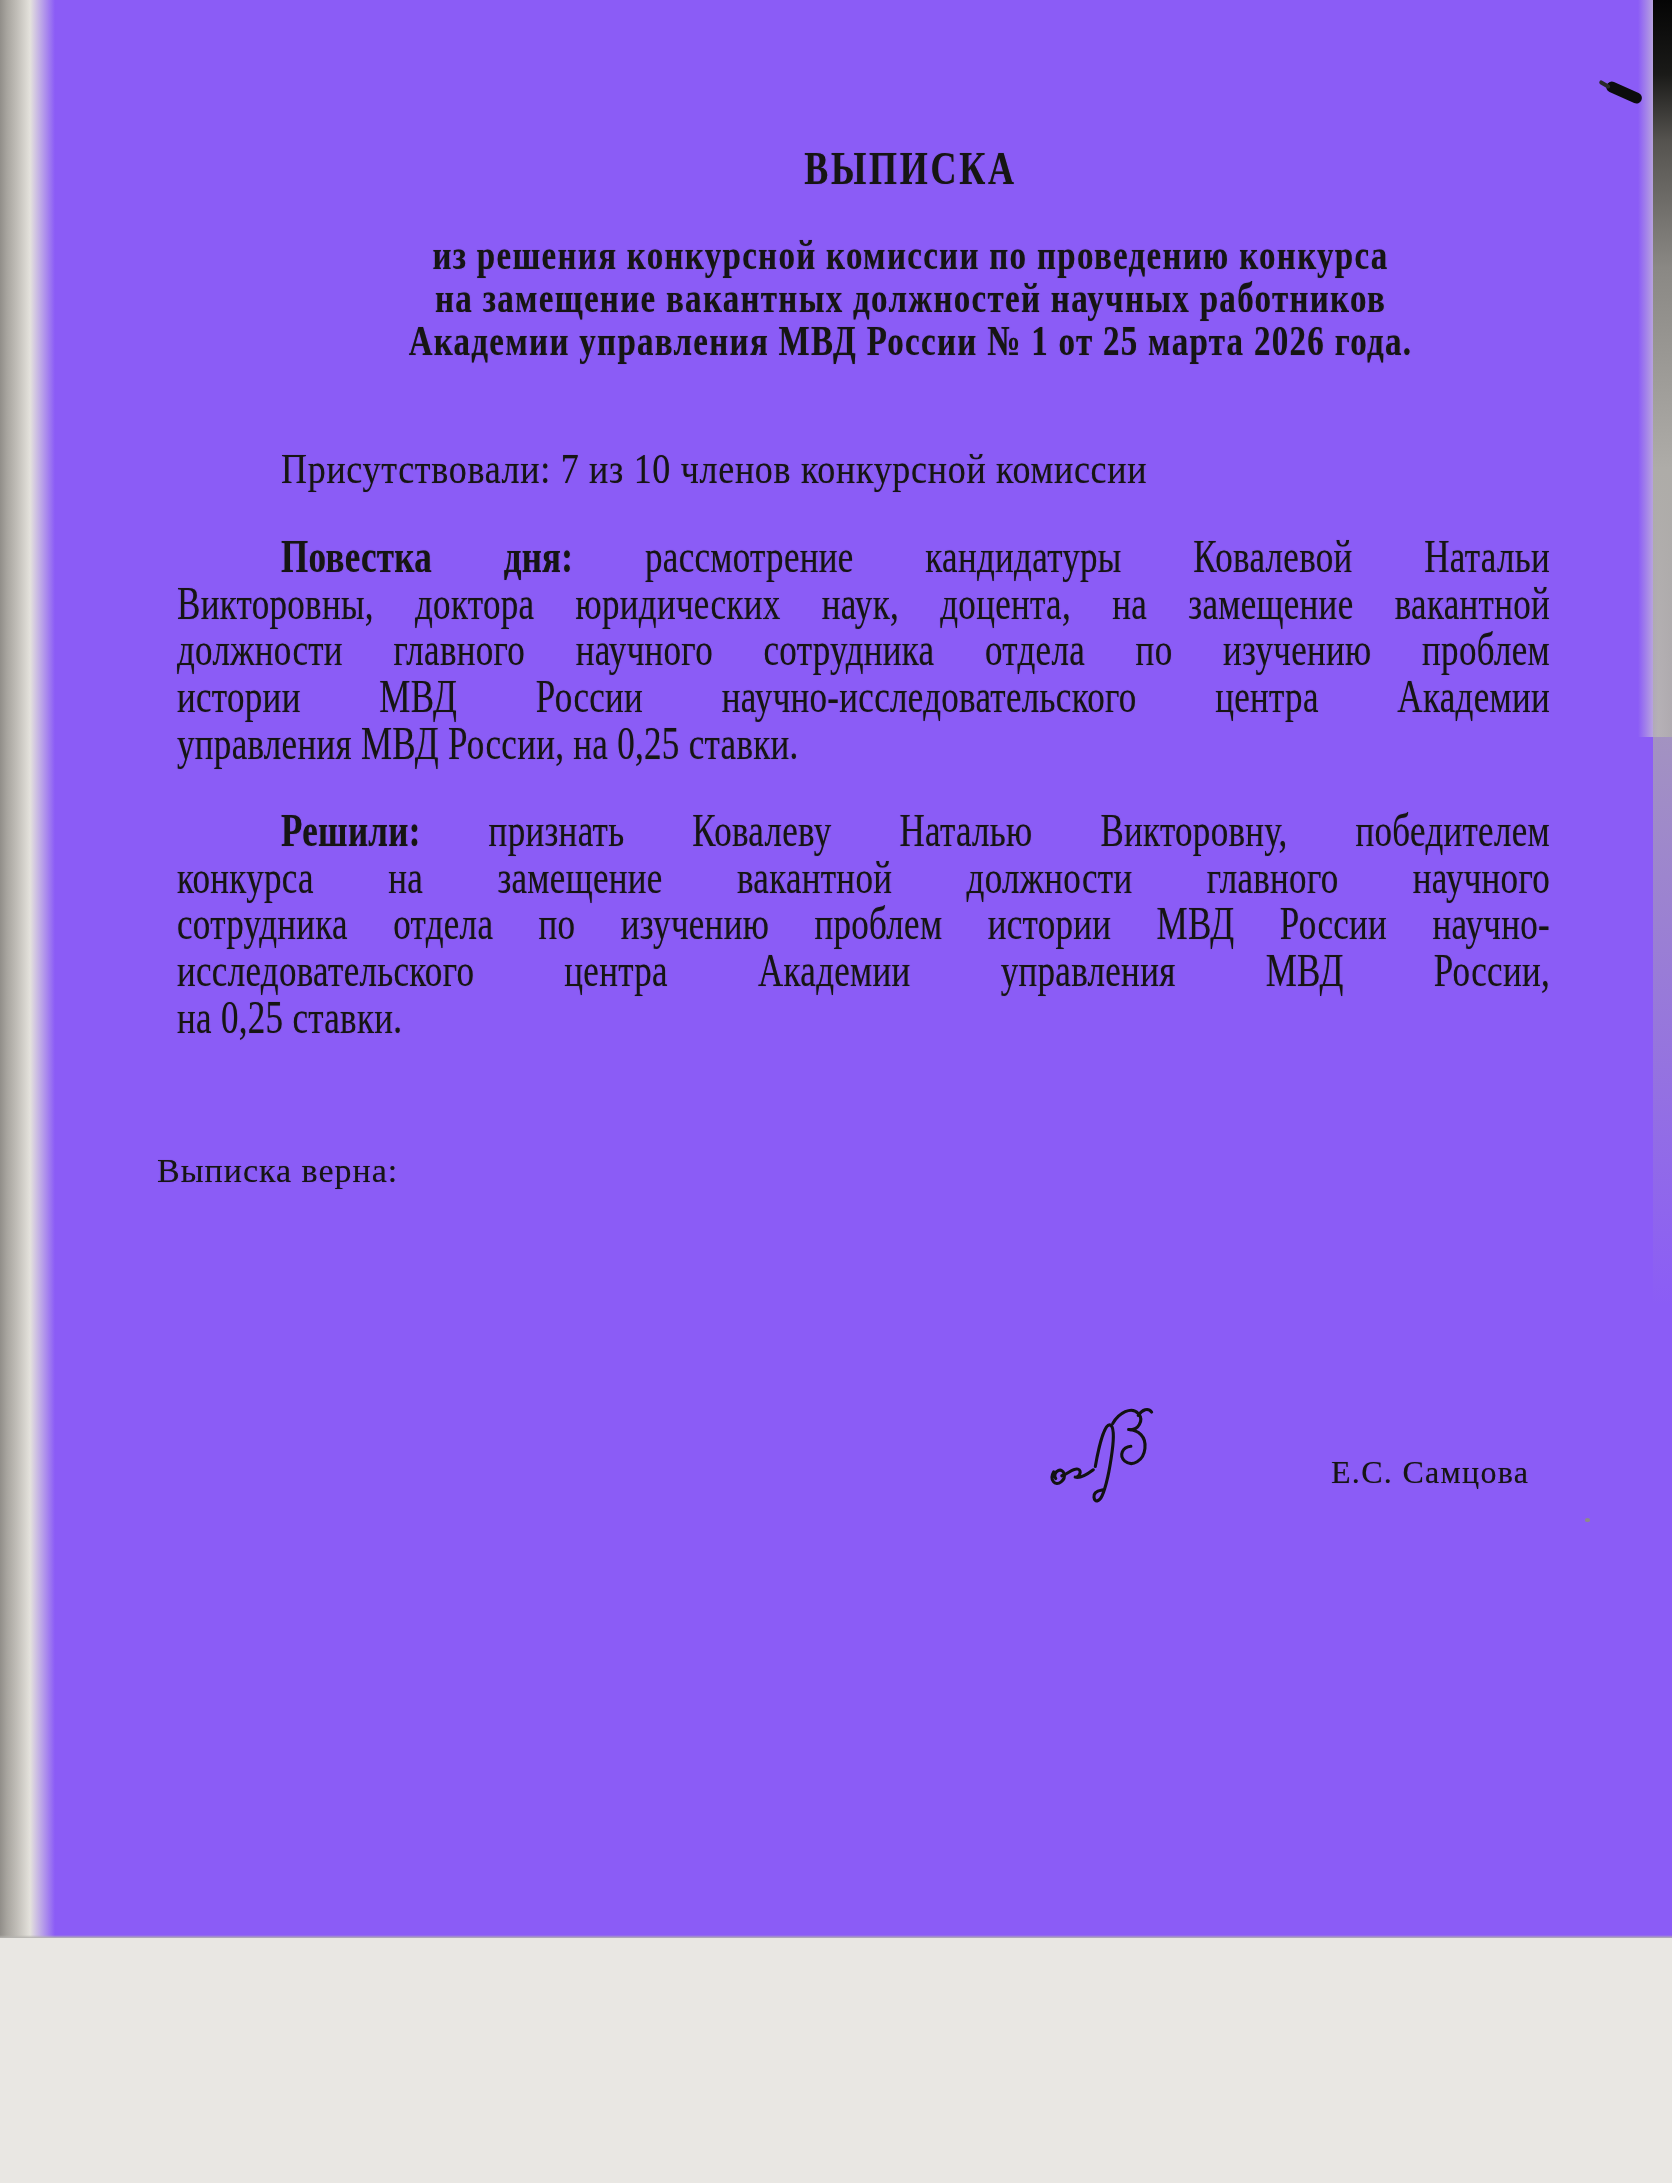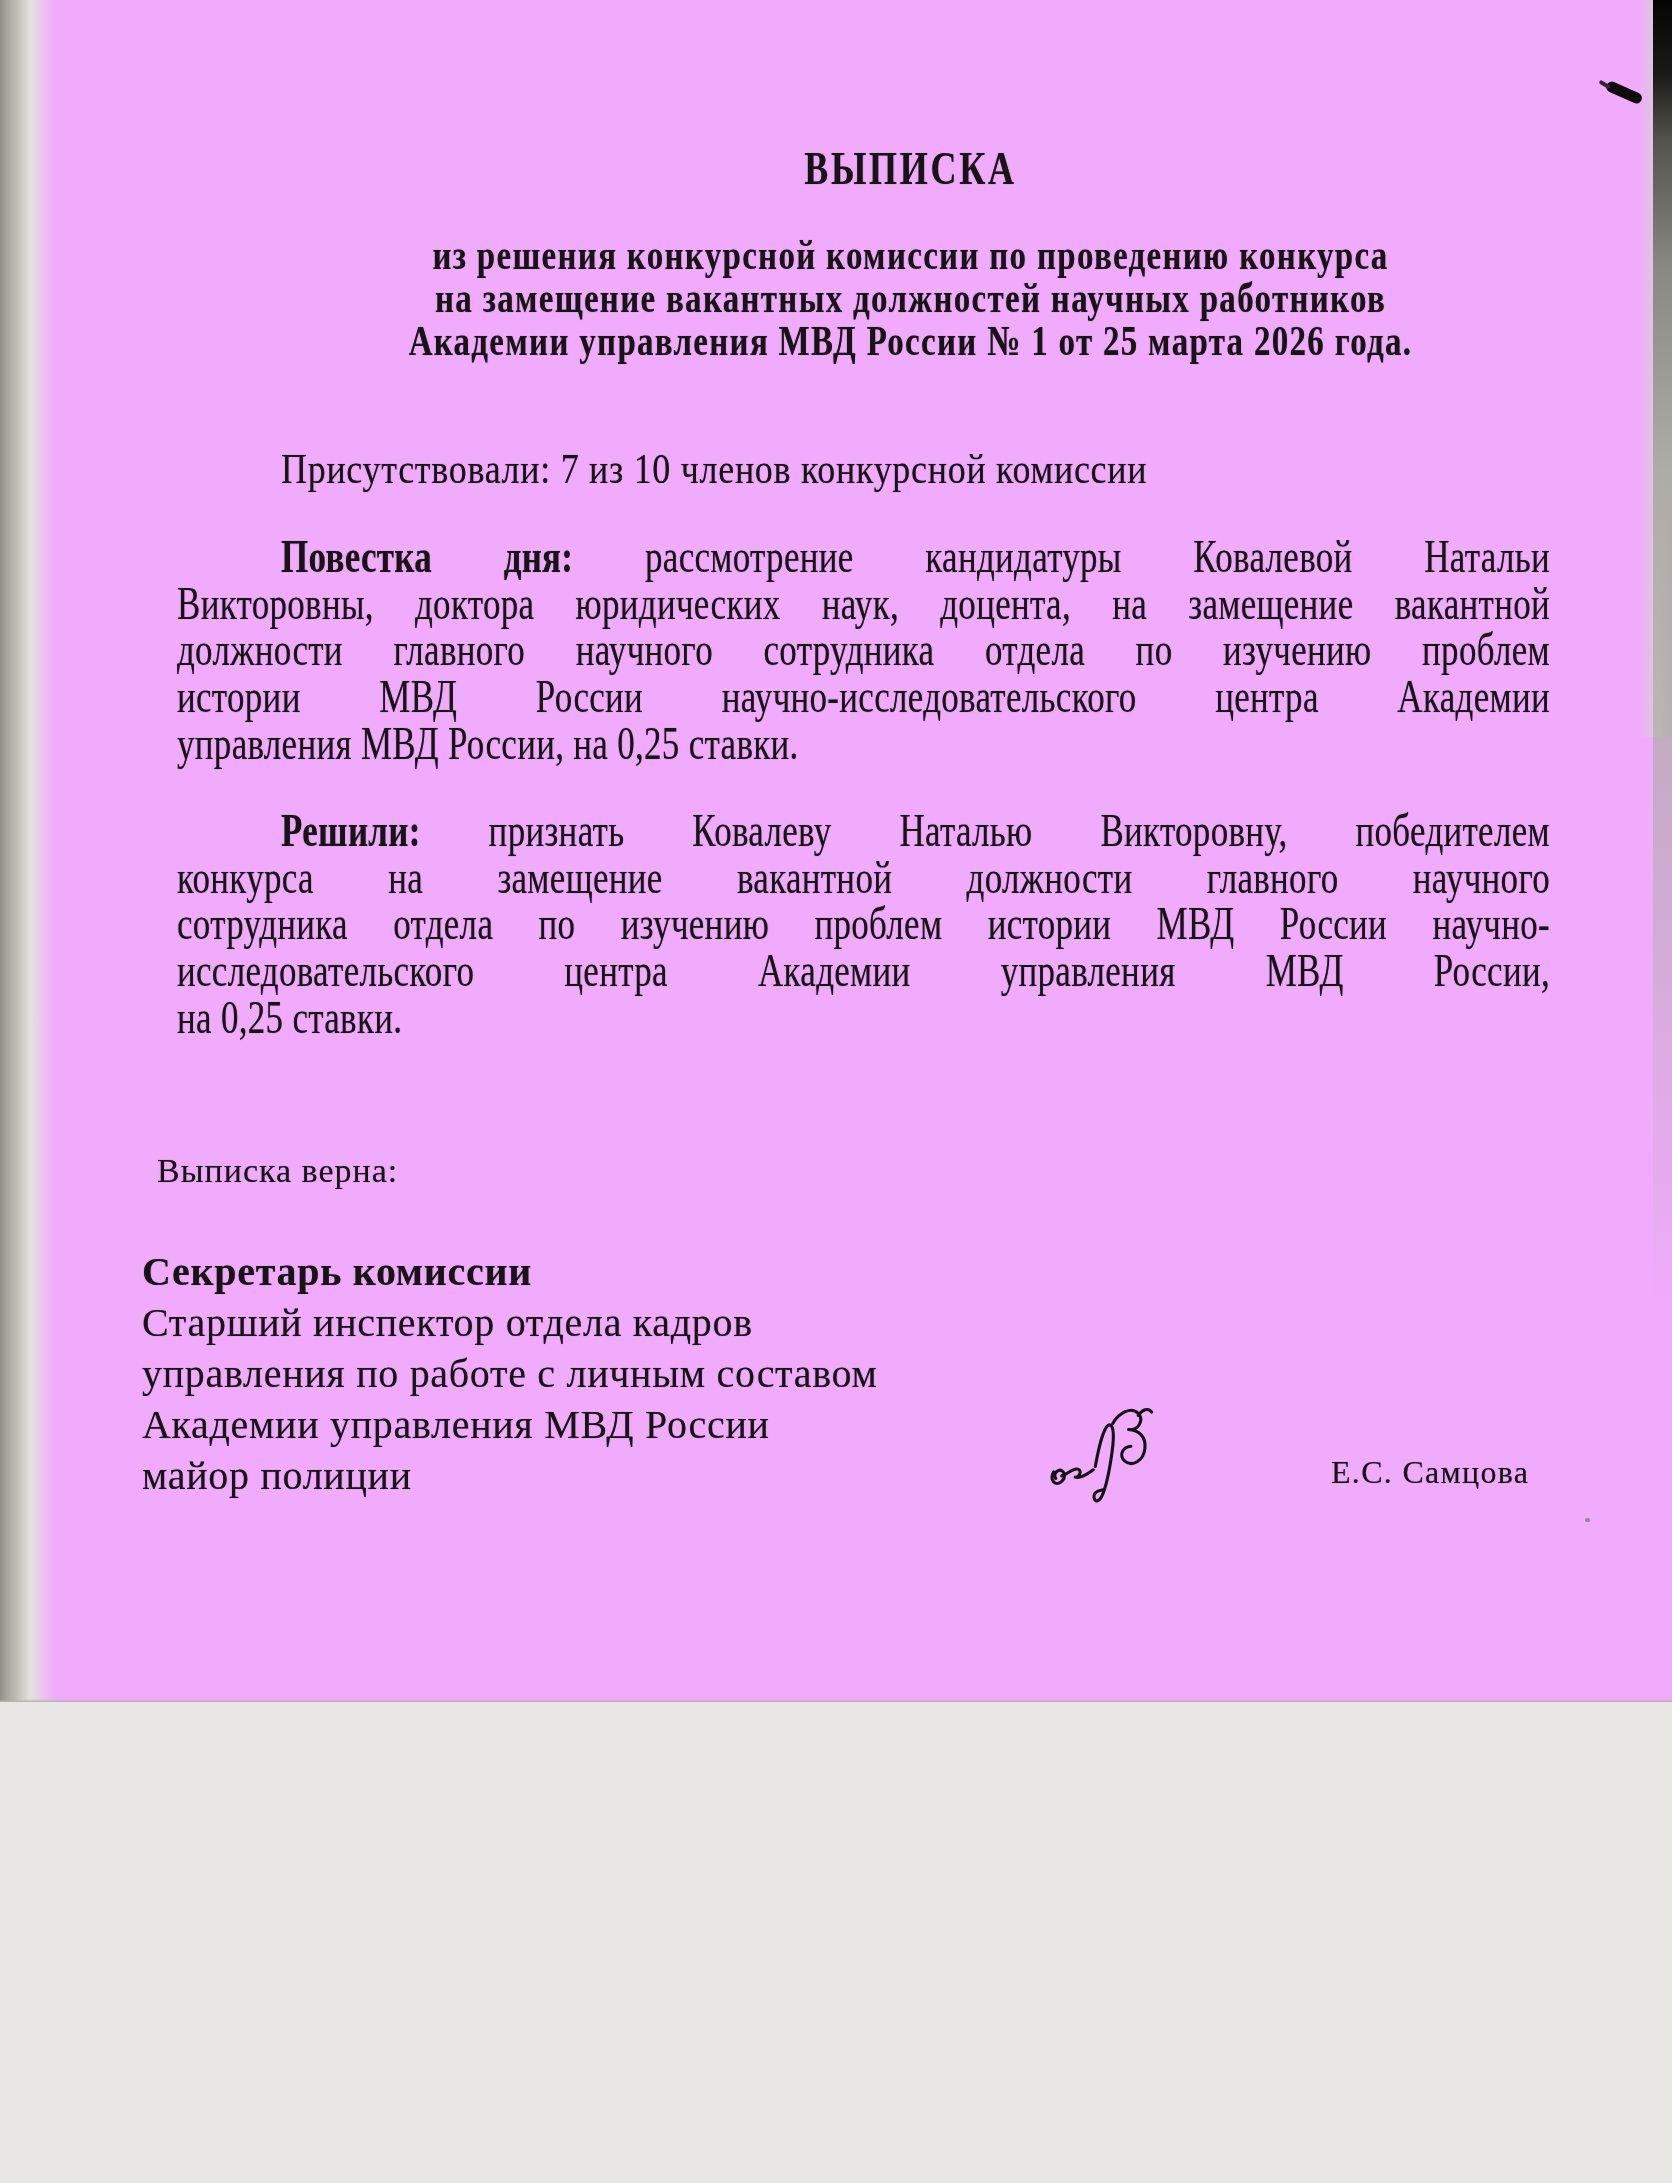--- a/index.html
+++ b/index.html
@@ -1,19 +1,19 @@
 <!DOCTYPE html>
 <html style="font-size:10.7px"><head>
 <meta charset="utf-8">
 <style>
   html,body{margin:0;padding:0;background:#e9e7e3;}
   .page{
     position:relative;
-    width:1673px;height:1702px;
-    background:#f0abfc;
+    width:1673px;height:1938px;
+    background:#8b5cf6;
     overflow:hidden;
     font-family:"Liberation Serif","DejaVu Serif",serif;
     color:#161514;
   }
   .doc{position:absolute;inset:0;filter:blur(0.3px);}
   .doc *{text-shadow:0 0 0.8px rgba(25,23,22,.5);}
 
   
   .edge-left{
     position:absolute;left:0;top:0;width:55px;height:2183px;
@@ -128,27 +128,20 @@
     <div class="para resolution">
       <div class="pline first"><span class="b">Решили:</span> <span>признать Ковалеву Наталью Викторовну, победителем</span></div>
       <div class="pline">конкурса на замещение вакантной должности главного научного</div>
       <div class="pline">сотрудника отдела по изучению проблем истории МВД России научно-</div>
       <div class="pline">исследовательского центра Академии управления МВД России,</div>
       <div class="pline last">на 0,25 ставки.</div>
     </div>
 
     <div class="certification">Выписка верна:</div>
 
-    <div class="signoff">
-      <div class="b">Секретарь комиссии</div>
-      <div>Старший инспектор отдела кадров</div>
-      <div>управления по работе с личным составом</div>
-      <div>Академии управления МВД России</div>
-      <div>майор полиции</div>
-    </div>
 
     <svg class="signature" viewBox="0 0 252 164" xmlns="http://www.w3.org/2000/svg">
       <g fill="none" stroke="#121212" stroke-width="4.6" stroke-linecap="round" stroke-linejoin="round">
         <path d="M16 116 c-7 12 2 22 11 15 c9 -7 4 -20 -4 -17 c-5 2 -7 8 -4 12"></path>
         <path d="M28 122 c10 -3 17 -12 24 -10 c7 2 2 13 -4 12 c8 3 19 -5 27 -11"></path>
         <path d="M78 108 c6 -34 14 -62 21 -62 c7 0 7 18 4 40 c-4 30 -9 52 -15 66 c-4 9 -11 10 -12 2 c-1 -7 6 -10 12 -11"></path>
         <path d="M104 44 c9 -16 28 -26 38 -15 c9 10 0 26 -14 24"></path>
         <path d="M128 53 c14 1 26 10 24 28 c-2 19 -19 28 -30 19 c-9 -8 -4 -21 9 -22"></path>
         <path d="M142 32 c6 -9 15 -12 20 -5"></path>
       </g>

